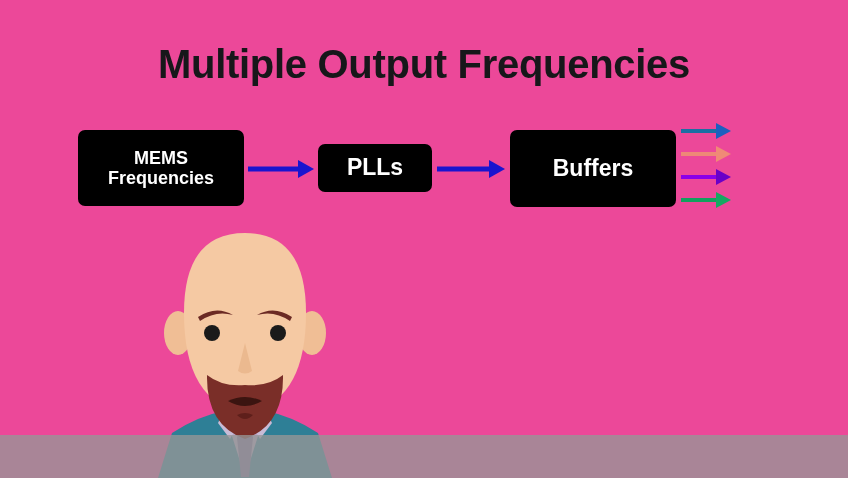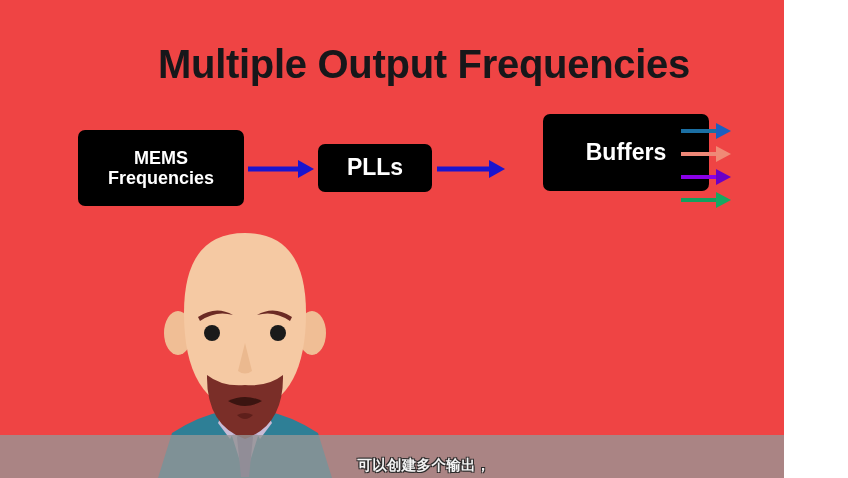--- a/index.html
+++ b/index.html
@@ -4,22 +4,22 @@
 <style>
   html,body{margin:0;padding:0;}
   body{
     width:848px;height:478px;
     background:#ffffff;
     font-family:"Liberation Sans", sans-serif;
     overflow:hidden;
     position:relative;
   }
   #stage{
-    position:absolute;left:0;top:0;width:784px;height:478px;
-    background:#ef4444;overflow:hidden;
+    position:absolute;left:0;top:0;width:848px;height:478px;
+    background:#ec4899;overflow:hidden;
   }
 
   
   #slide-title{
     position:absolute;left:0;top:42px;width:848px;
     text-align:center;
     font-size:40px;
     font-weight:bold;
     letter-spacing:-0.3px;
     color:#17171a;
@@ -36,21 +36,21 @@
     font-weight:bold;
     display:flex;
     align-items:center;
     justify-content:center;
     text-align:center;
     line-height:1.12;
     font-family:"Liberation Sans", sans-serif;
   }
   #blk-mems{ left:78px; top:130px; width:166px; height:76px; font-size:18px; }
   #blk-plls{ left:318px; top:144px; width:114px; height:48px; font-size:23px; }
-  #blk-buffers{ left:510px; top:114px; width:166px; height:77px; font-size:23px;margin-left:33px; }
+  #blk-buffers{ left:510px; top:130px; width:166px; height:77px; font-size:23px; }
 
   .conn{ position:absolute; }
   .conn .shaft{ position:absolute; left:0; top:50%; transform:translateY(-50%); height:5px; }
   .conn .head{
     position:absolute; right:0; top:50%; transform:translateY(-50%);
     width:0;height:0;border-top:9px solid transparent;border-bottom:9px solid transparent;
   }
   
   #conn-1{ left:248px; top:159px; width:66px; height:20px; }
   #conn-1 .shaft{ width:52px; background:#1a14cf; }
@@ -171,16 +171,15 @@
       <path d="M87 150 Q86 200 125 214 Q164 200 163 150 Q148 162 125 160 Q102 162 87 150 Z" fill="#7A2E28"></path>
 
       <path d="M108 176 Q125 168 142 176 Q125 186 108 176 Z" fill="#3B1410"></path>
 
       <path d="M117 190 Q125 186 133 190 Q125 198 117 190 Z" fill="#5E1F1B"></path>
     </svg>
   </div>
 
   <div id="subtitle-bar"></div>
   <div id="subtitle-text">
-    <span class="ln">可以创建多个输出，</span>
   </div>
 
 </div>
 
 </body></html>

